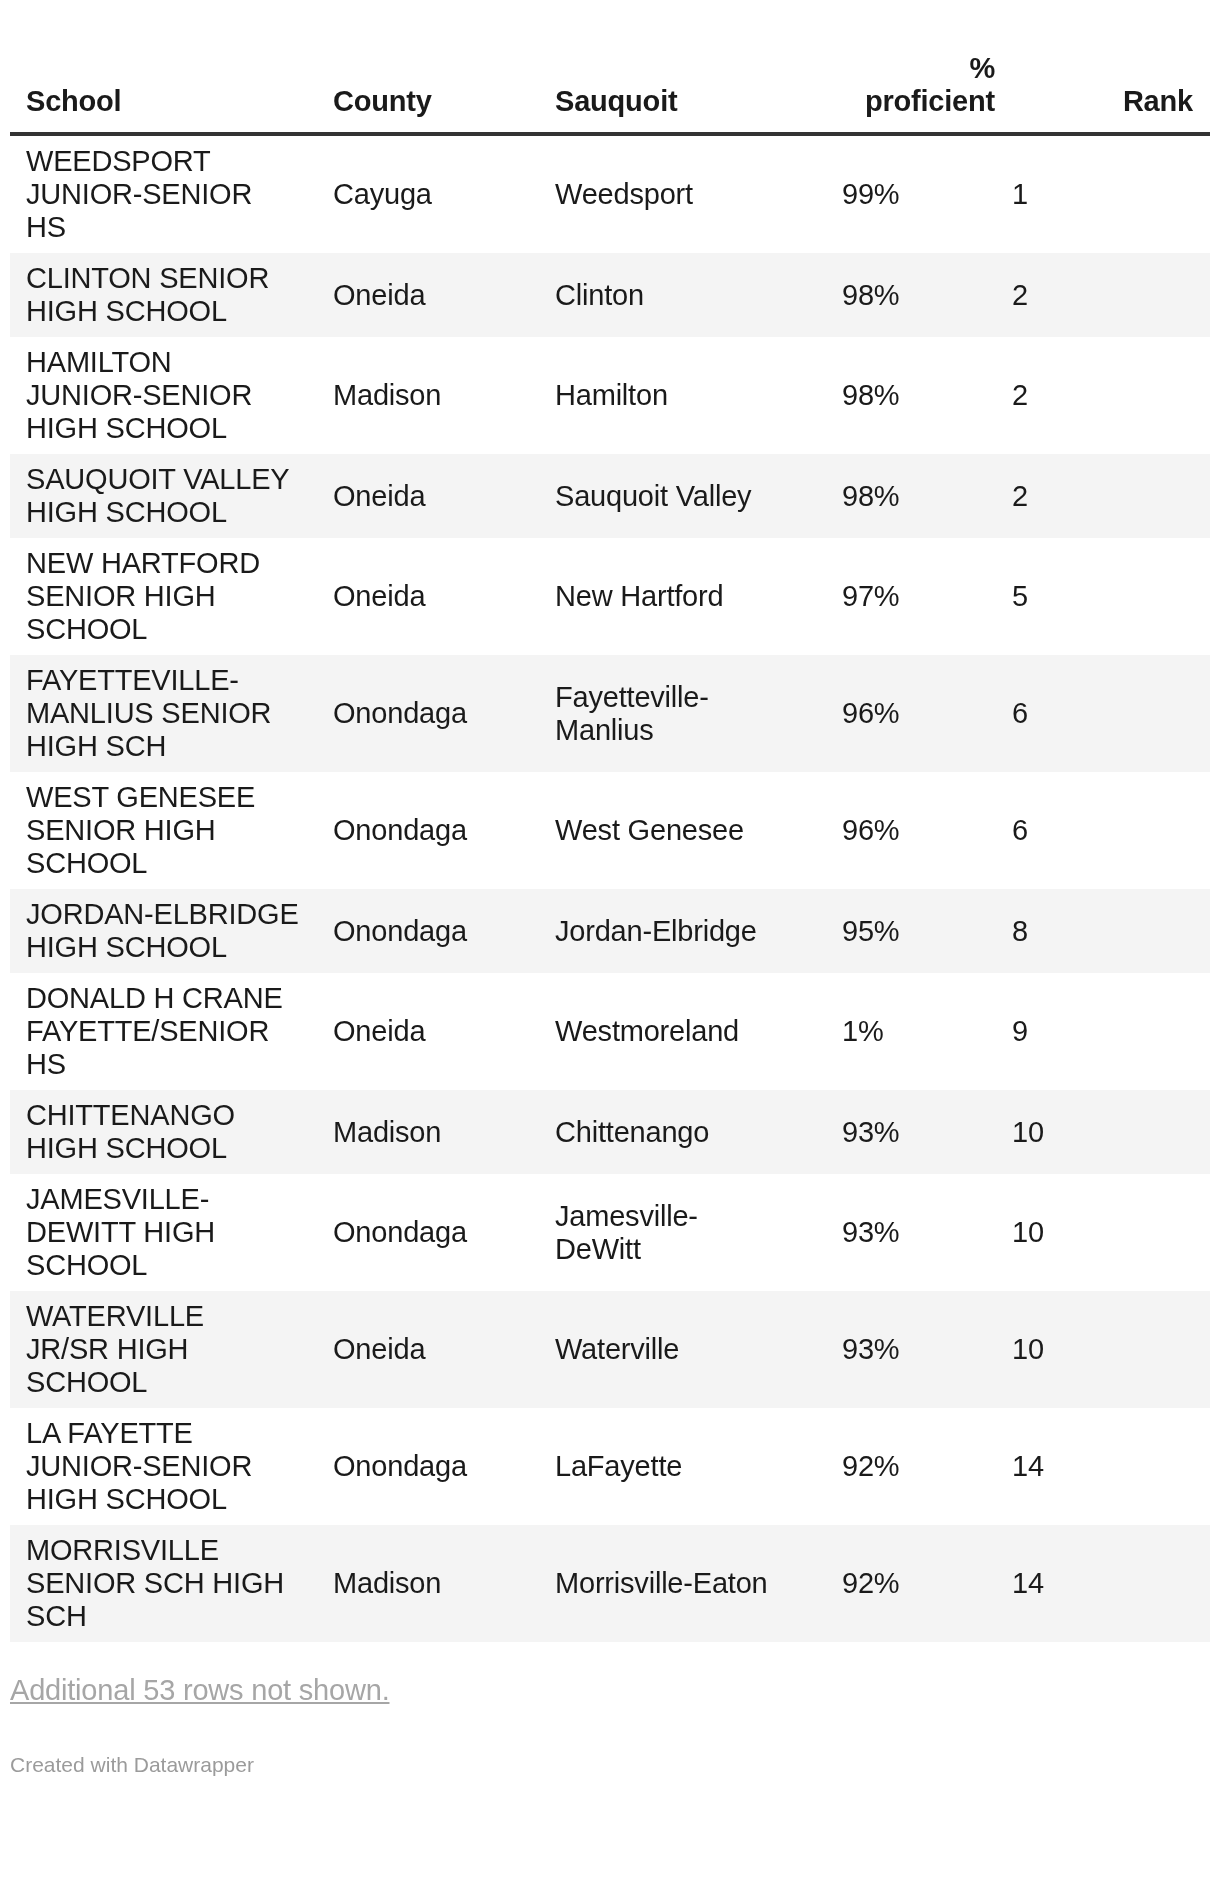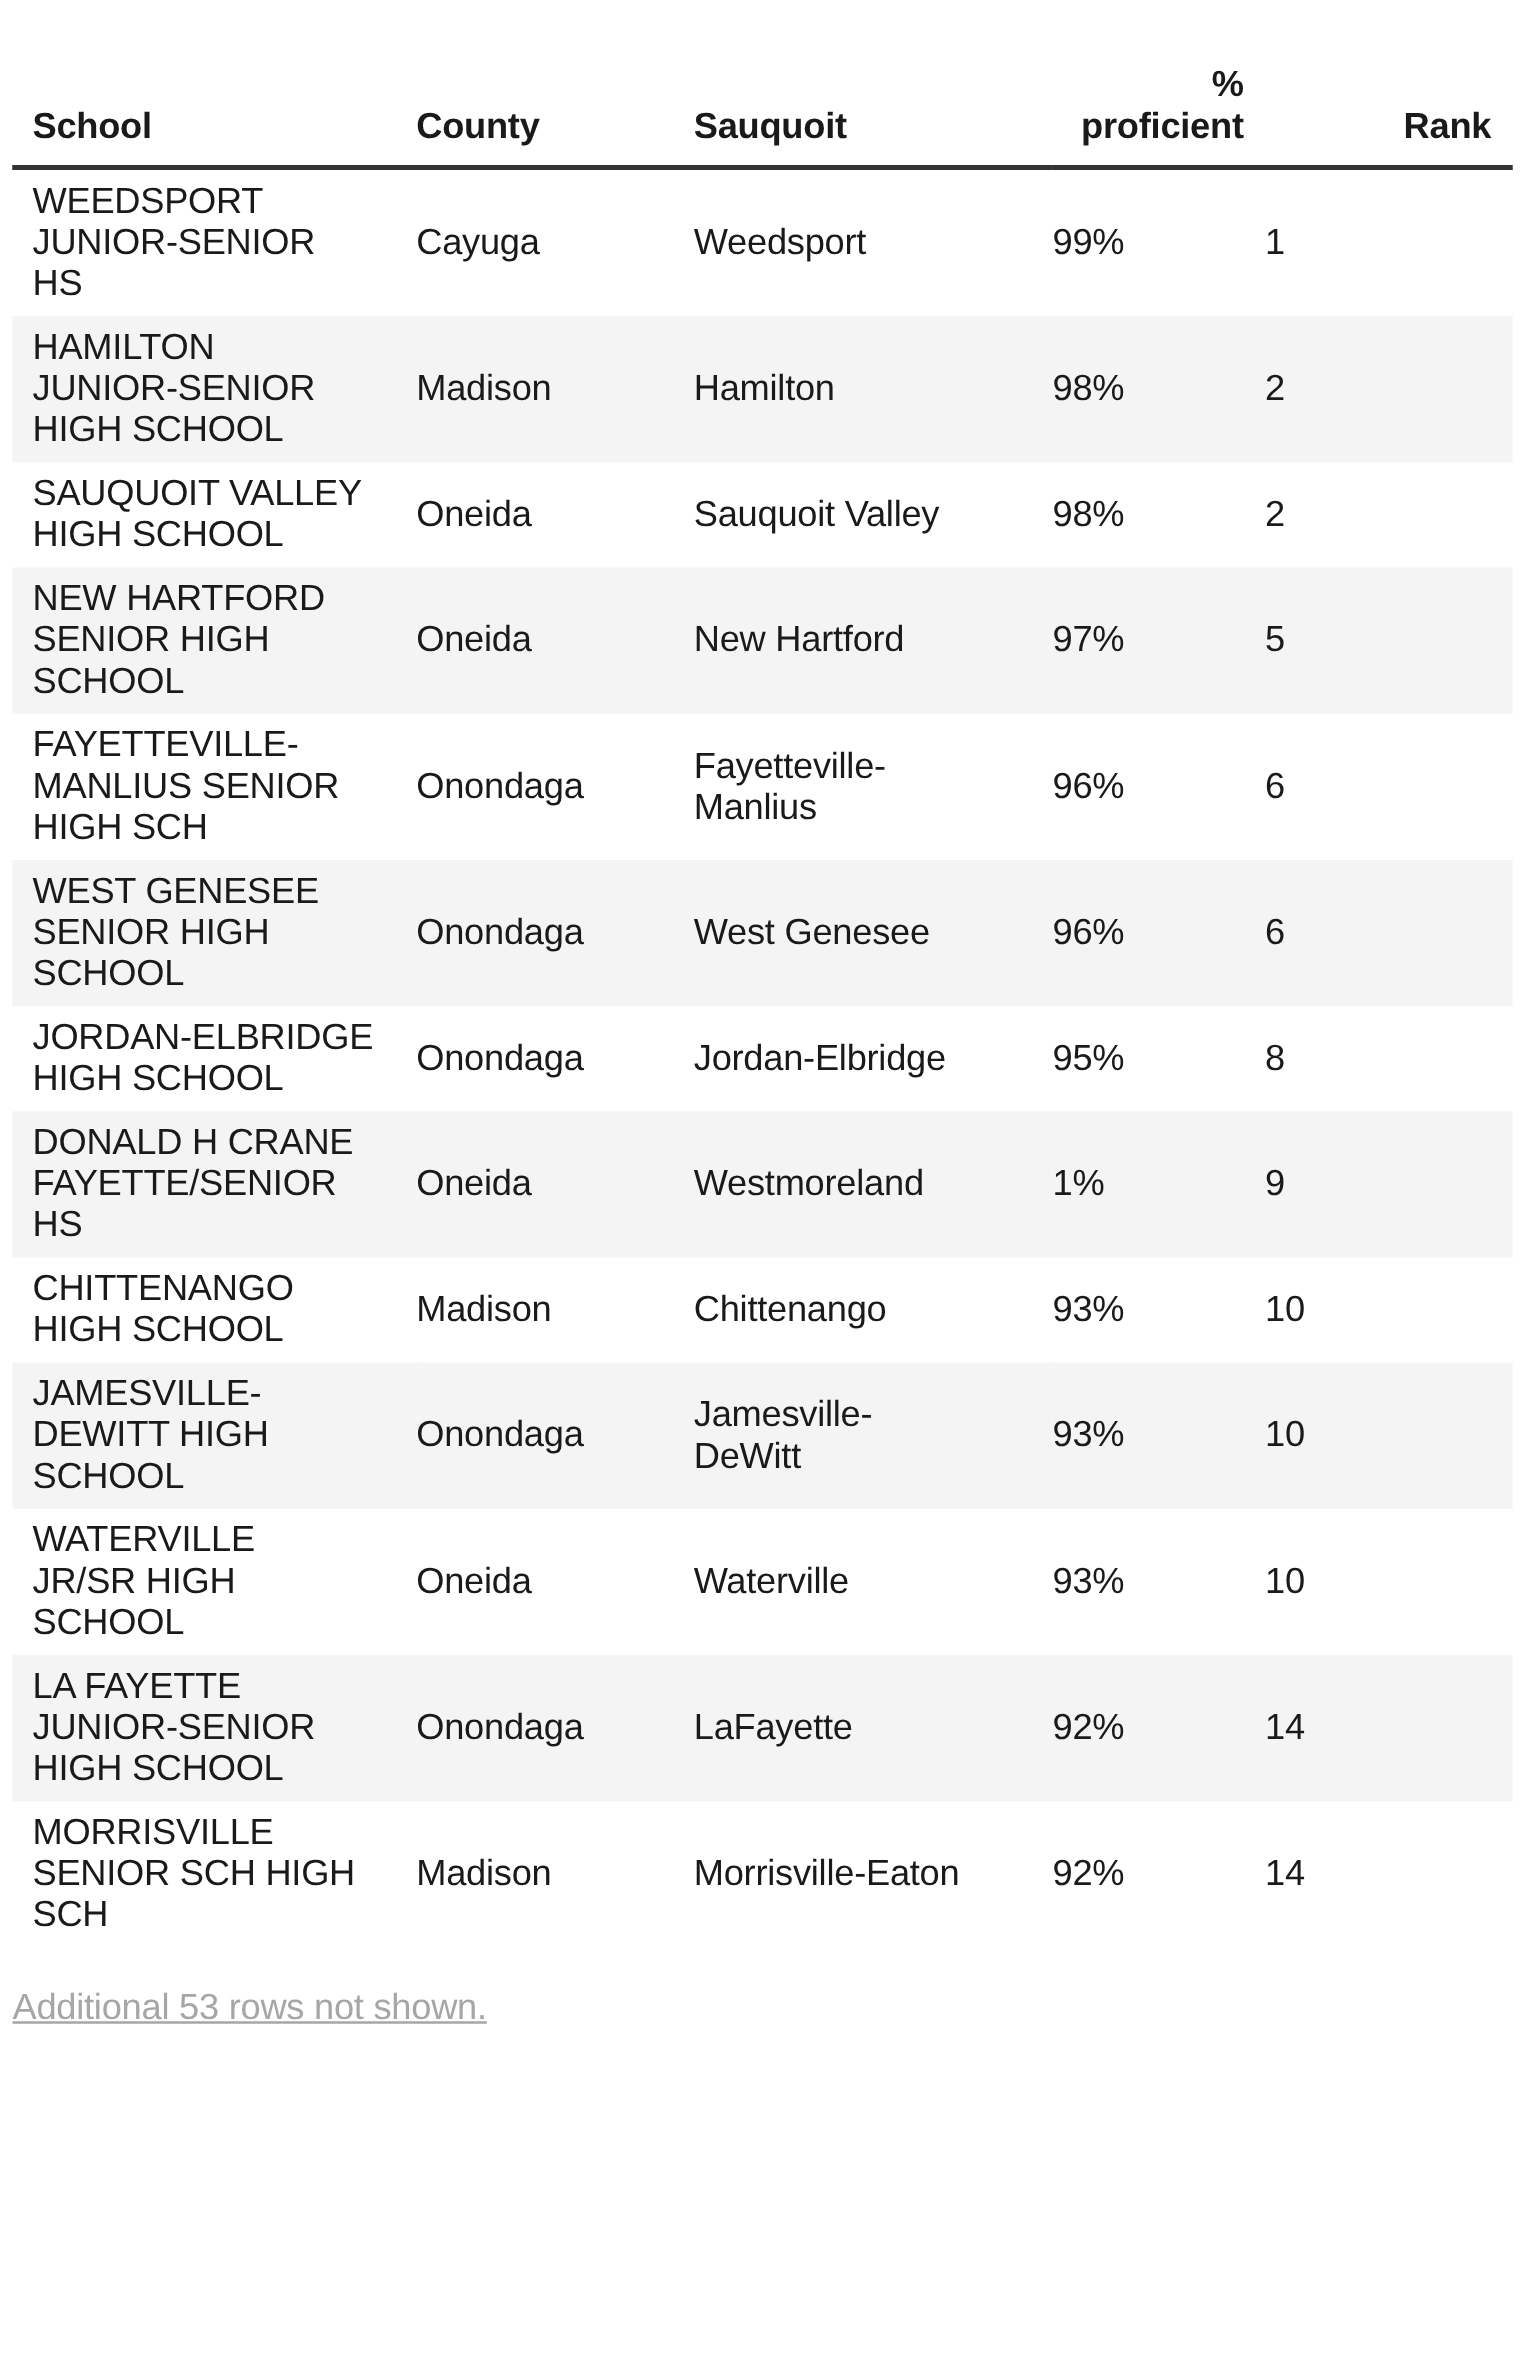--- a/index.html
+++ b/index.html
@@ -98,20 +98,28 @@
         <tr>
       <td class="c-school">WEEDSPORT
 JUNIOR-SENIOR
 HS</td>
       <td class="c-county">Cayuga</td>
       <td class="c-district">Weedsport</td>
       <td class="c-proficient num">99%</td>
       <td class="c-rank num">1</td>
     </tr>
         <tr>
+      <td class="c-school">CLINTON SENIOR
+HIGH SCHOOL</td>
+      <td class="c-county">Oneida</td>
+      <td class="c-district">Clinton</td>
+      <td class="c-proficient num">98%</td>
+      <td class="c-rank num">2</td>
+    </tr>
+        <tr>
       <td class="c-school">HAMILTON
 JUNIOR-SENIOR
 HIGH SCHOOL</td>
       <td class="c-county">Madison</td>
       <td class="c-district">Hamilton</td>
       <td class="c-proficient num">98%</td>
       <td class="c-rank num">2</td>
     </tr>
         <tr>
       <td class="c-school">SAUQUOIT VALLEY
@@ -209,14 +217,15 @@
       <td class="c-county">Madison</td>
       <td class="c-district">Morrisville-Eaton</td>
       <td class="c-proficient num">92%</td>
       <td class="c-rank num">14</td>
     </tr>
       </tbody>
   </table>
 
   <p class="rows-note">Additional 53 rows not shown.</p>
 
+  <p class="attribution">Created with Datawrapper</p>
 
 </div>
 
 </body></html>

